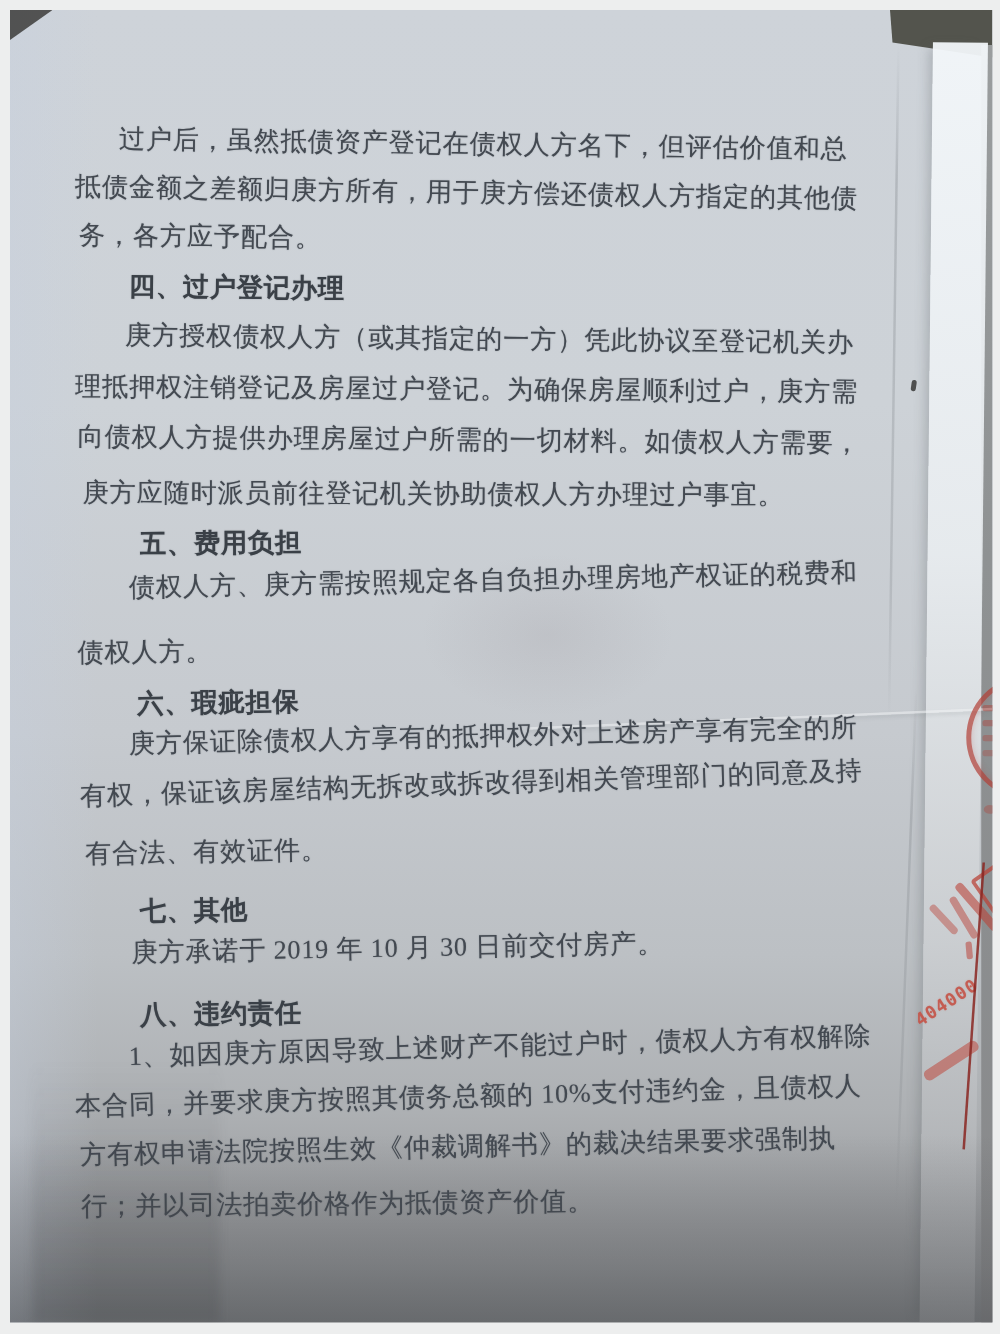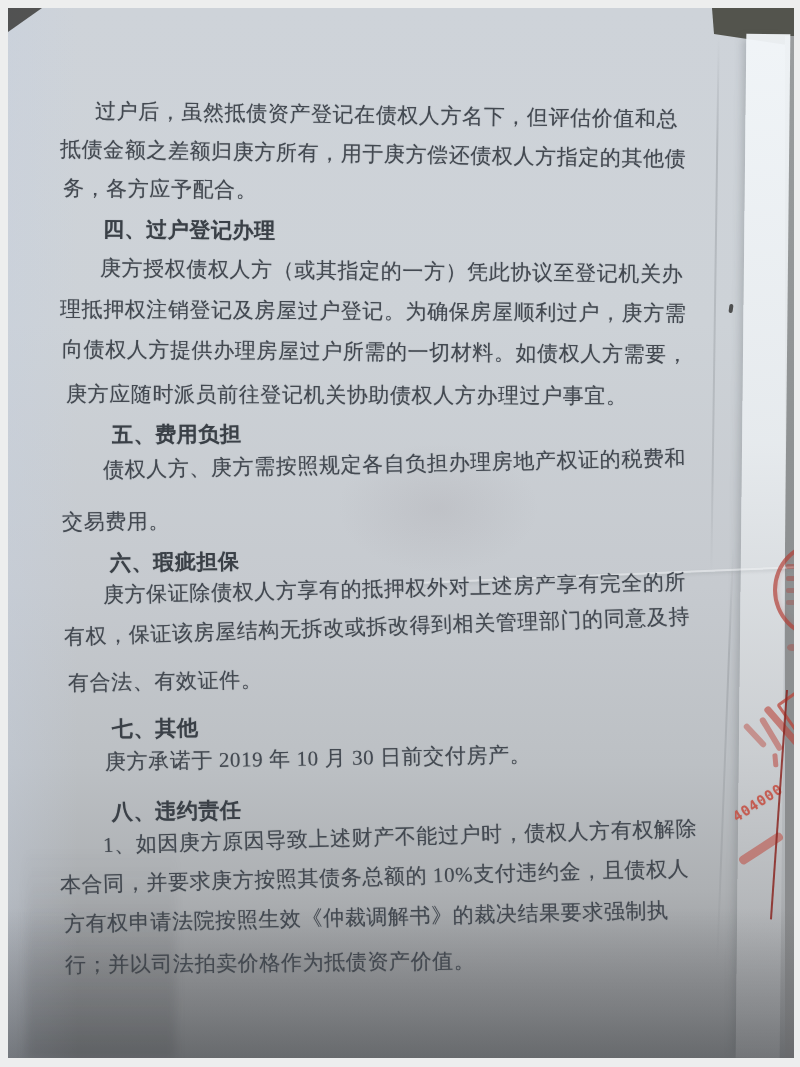--- a/index.html
+++ b/index.html
@@ -167,21 +167,21 @@
   <div class="line" style="top:165px;left:55px;transform:rotate(0.6deg);">务，各方应予配合。</div>
 
   <div class="line heading" style="top:206px;left:95px;transform:rotate(0.6deg);">四、过户登记办理</div>
   <div class="line" style="top:245px;left:92px;transform:rotate(0.6deg);">庚方授权债权人方（或其指定的一方）凭此协议至登记机关办</div>
   <div class="line" style="top:286px;left:52px;transform:rotate(0.4deg);">理抵押权注销登记及房屋过户登记。为确保房屋顺利过户，庚方需</div>
   <div class="line" style="top:326px;left:54px;transform:rotate(0.5deg);">向债权人方提供办理房屋过户所需的一切材料。如债权人方需要，</div>
   <div class="line" style="top:371px;left:58px;transform:rotate(0.2deg);">庚方应随时派员前往登记机关协助债权人方办理过户事宜。</div>
 
   <div class="line heading" style="top:412px;left:104px;transform:rotate(-0.5deg);">五、费用负担</div>
   <div class="line" style="top:447px;left:95px;transform:rotate(-1.2deg);">债权人方、庚方需按照规定各自负担办理房地产权证的税费和</div>
-  <div class="line" style="top:499px;left:54px;transform:rotate(-0.5deg);">交易费用。</div>
+  <div class="line" style="top:499px;left:54px;transform:rotate(-0.5deg);">债权人方。</div>
 
   <div class="line heading" style="top:540px;left:102px;transform:rotate(-0.8deg);">六、瑕疵担保</div>
   <div class="line" style="top:572px;left:95px;transform:rotate(-1.3deg);">庚方保证除债权人方享有的抵押权外对上述房产享有完全的所</div>
   <div class="line" style="top:614px;left:56px;transform:rotate(-1.9deg);">有权，保证该房屋结构无拆改或拆改得到相关管理部门的同意及持</div>
   <div class="line" style="top:660px;left:60px;transform:rotate(-1.0deg);">有合法、有效证件。</div>
 
   <div class="line heading" style="top:706px;left:104px;transform:rotate(-0.8deg);">七、其他</div>
   <div class="line" style="top:739px;left:97px;transform:rotate(-1.0deg);">庚方承诺于 2019 年 10 月 30 日前交付房产。</div>
 
   <div class="line heading" style="top:789px;left:104px;transform:rotate(-0.9deg);">八、违约责任</div>

